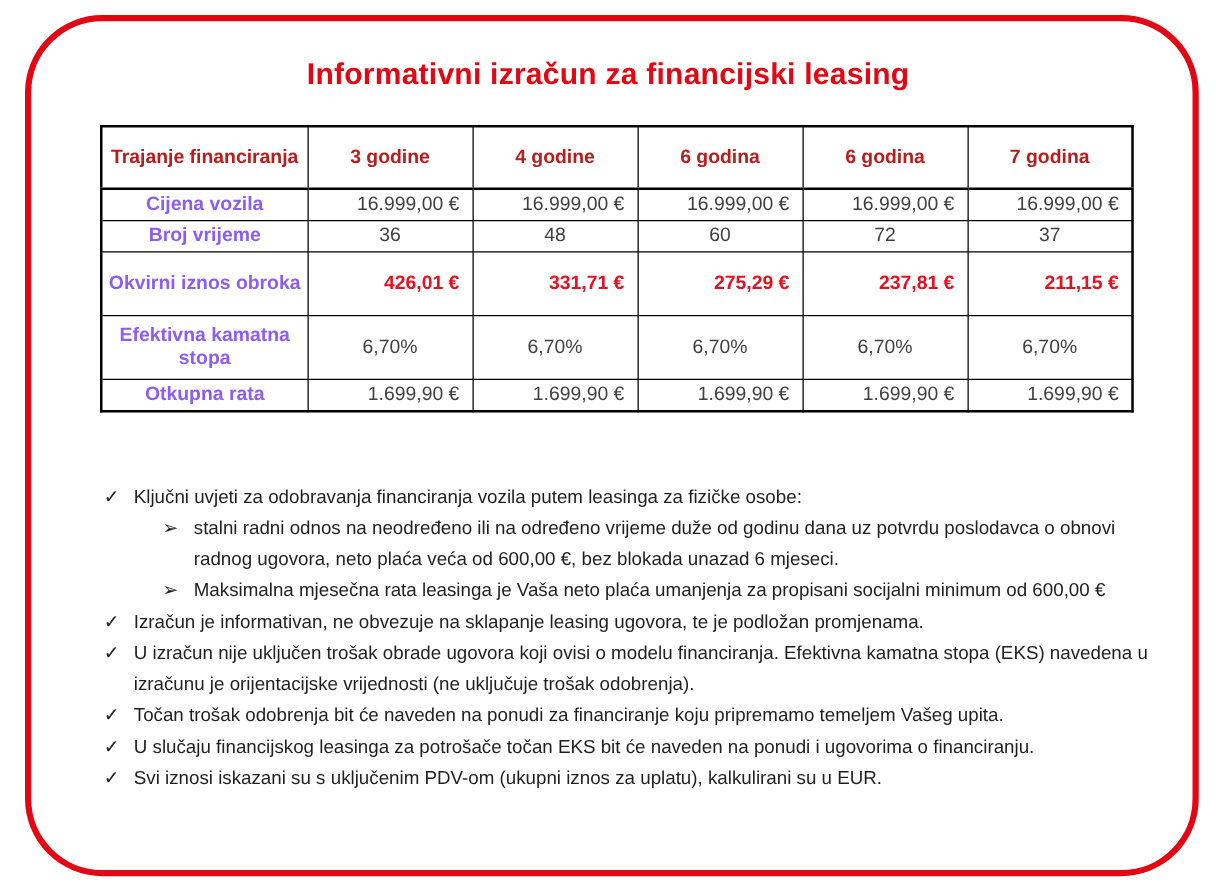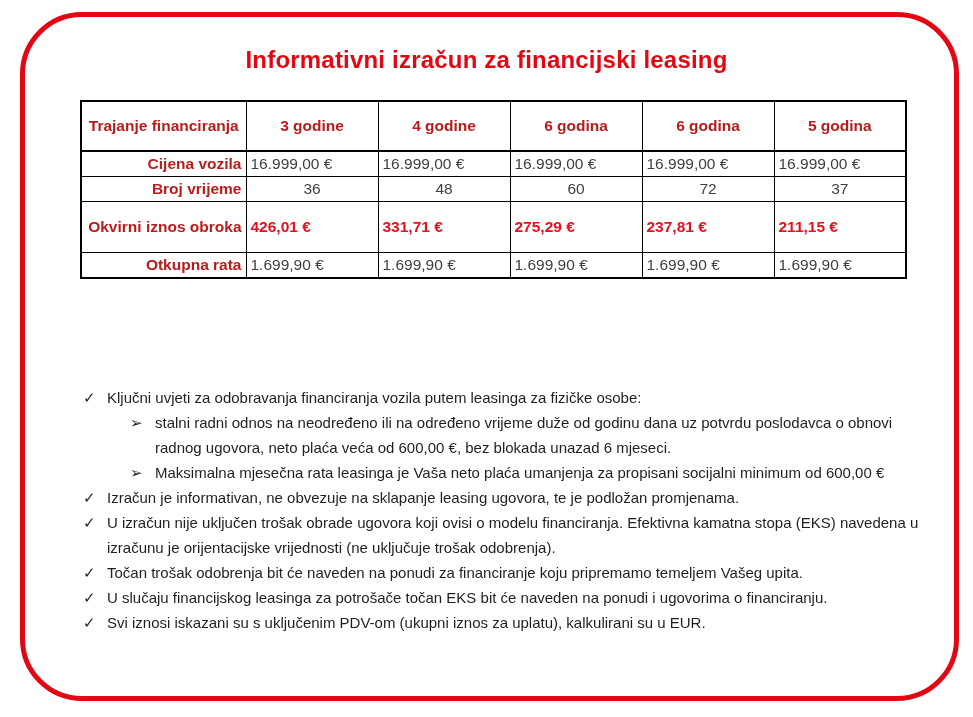--- a/index.html
+++ b/index.html
@@ -56,27 +56,27 @@
   }
   .calc thead th {
     height: 48px;
     font-weight: bold;
     text-align: center;
     color: #b91c1c;
     border-bottom: 2.5px solid #000000;
   }
   .calc td.lbl {
     font-weight: bold;
-    text-align: right;
-    color: #b91c1c;
+    text-align: center;
+    color: #8b5cf6;
     margin-top: 44px;
   }
   .calc tr.r-single td { height: 24px; }
   .calc tr.r-tall td   { height: 50px; }
-  .calc td.v-right  { padding-right: 10px; }
+  .calc td.v-right  { text-align: right; padding-right: 10px; }
   .calc td.v-center { text-align: center; margin-top: 23px; }
   .calc td.red {
     color: var(--value-red, #e8101e);
     font-weight: bold;
     margin-left: 10px;
   }
   .notes {
     position: absolute;
     left: 83px;
     top: 385px;
@@ -111,21 +111,21 @@
       <col style="width:132px">
       <col style="width:132px">
     </colgroup>
     <thead>
       <tr id="thead-row">
           <th style="white-space: normal;">Trajanje financiranja</th>
           <th>3 godine</th>
           <th>4 godine</th>
           <th>6 godina</th>
           <th>6 godina</th>
-          <th>5 godina</th>
+          <th>7 godina</th>
         </tr>
     </thead>
     <tbody id="tbody">
         <tr class="r-single">
           <td class="lbl" style="white-space: normal;">Cijena vozila</td>
           <td class="v-right">16.999,00 €</td>
           <td class="v-right">16.999,00 €</td>
           <td class="v-right">16.999,00 €</td>
           <td class="v-right">16.999,00 €</td>
           <td class="v-right">16.999,00 €</td>
@@ -139,20 +139,28 @@
           <td class="v-center">37</td>
         </tr>
         <tr class="r-tall">
           <td class="lbl" style="white-space: normal;">Okvirni iznos obroka</td>
           <td class="v-right red">426,01 €</td>
           <td class="v-right red">331,71 €</td>
           <td class="v-right red">275,29 €</td>
           <td class="v-right red">237,81 €</td>
           <td class="v-right red">211,15 €</td>
         </tr>
+        <tr class="r-tall">
+          <td class="lbl" style="white-space: normal;">Efektivna kamatna stopa</td>
+          <td class="v-center">6,70%</td>
+          <td class="v-center">6,70%</td>
+          <td class="v-center">6,70%</td>
+          <td class="v-center">6,70%</td>
+          <td class="v-center">6,70%</td>
+        </tr>
         <tr class="r-single">
           <td class="lbl" style="white-space: normal;">Otkupna rata</td>
           <td class="v-right">1.699,90 €</td>
           <td class="v-right">1.699,90 €</td>
           <td class="v-right">1.699,90 €</td>
           <td class="v-right">1.699,90 €</td>
           <td class="v-right">1.699,90 €</td>
         </tr>
       </tbody>
   </table>

